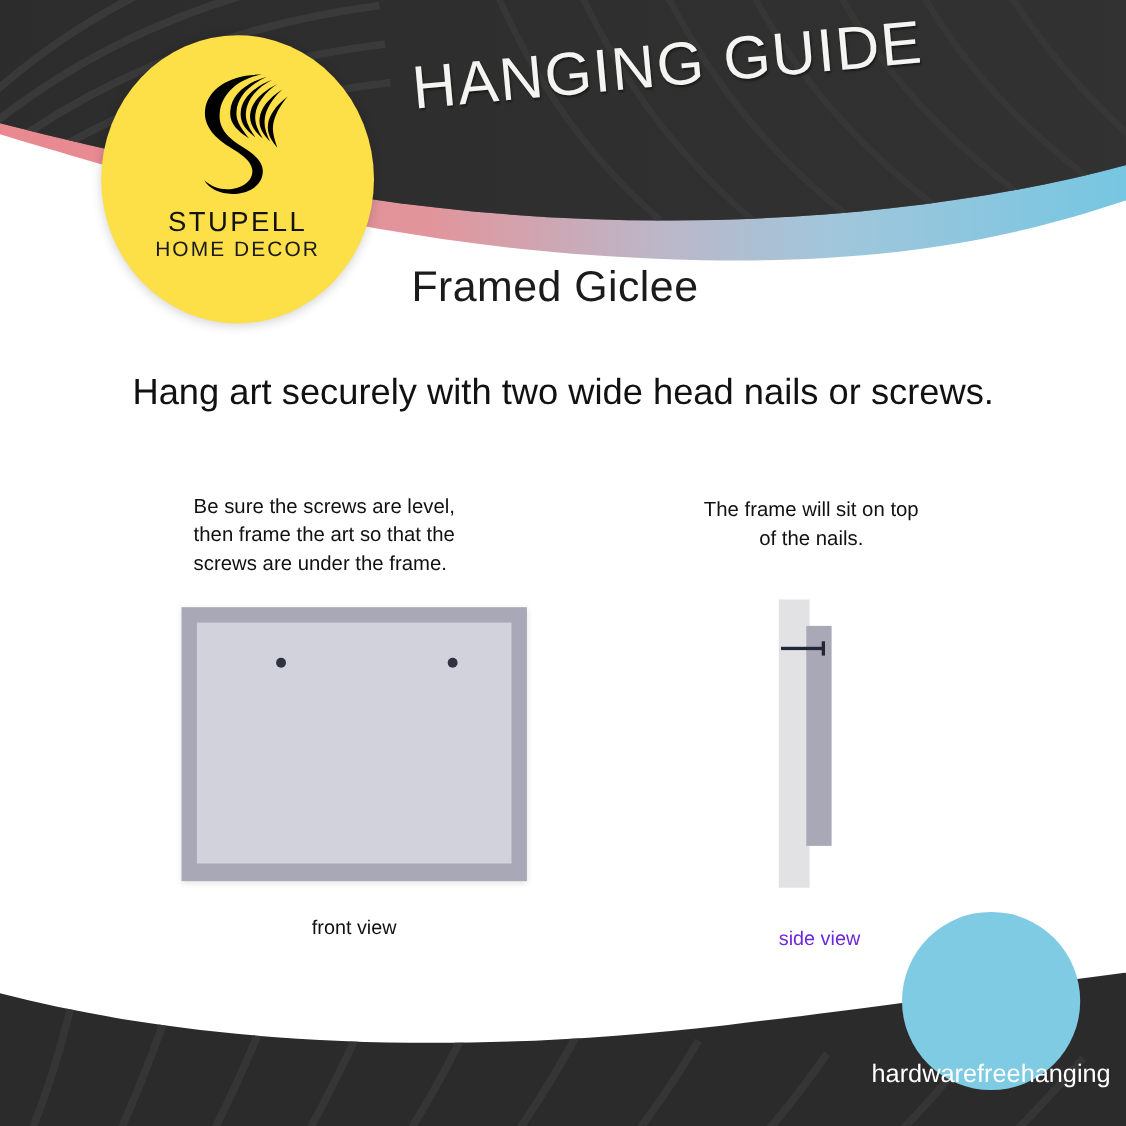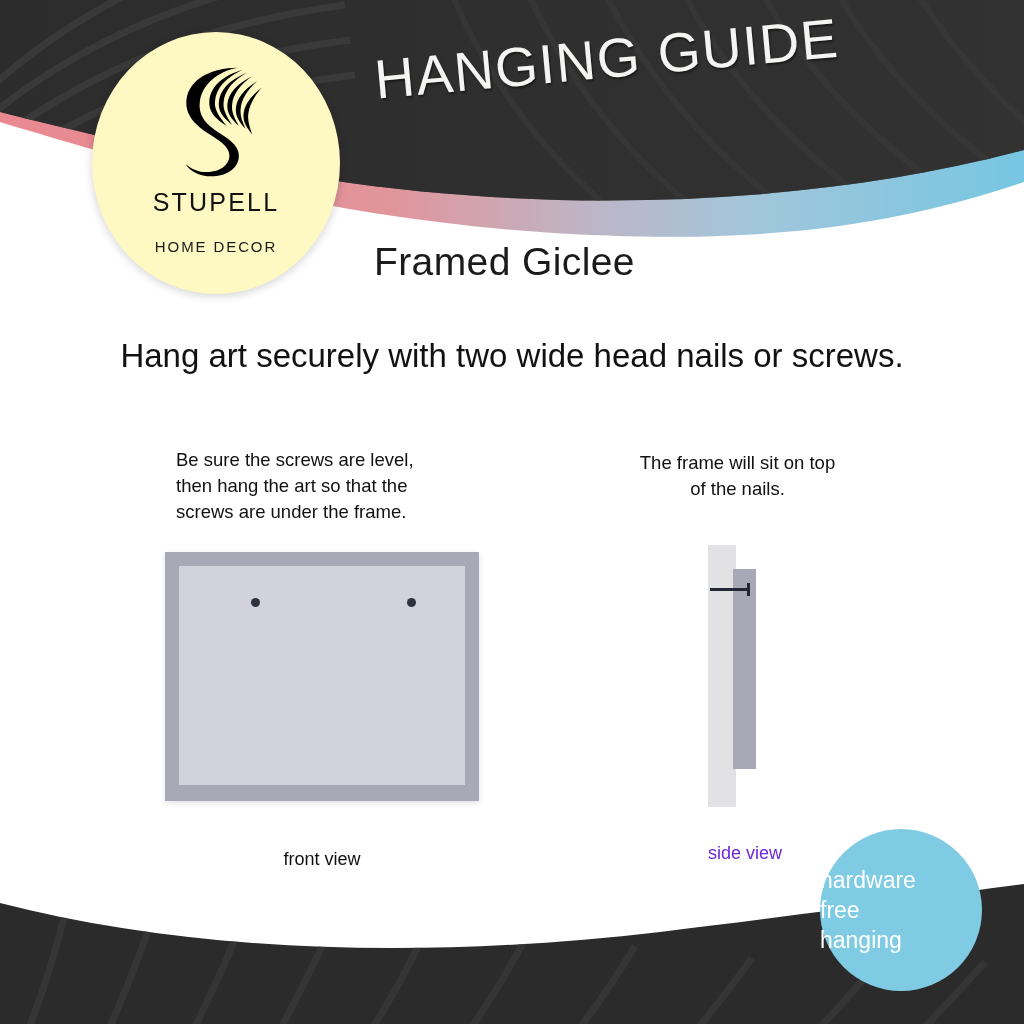--- a/index.html
+++ b/index.html
@@ -29,21 +29,21 @@
   }
 
   
   #logo-badge {
     position: absolute;
     left: 92px;
     top: 32px;
     width: 248px;
     height: 262px;
     border-radius: 50%;
-    background: #fef9c3;
+    background: #fde047;
     box-shadow: 0 2px 10px rgba(0,0,0,0.18);
     display: flex;
     flex-direction: column;
     align-items: center;
     justify-content: flex-start;
     z-index: 8;
   }
   #logo-mark {
     margin-top: 32px;
     width: 106px;
@@ -51,22 +51,22 @@
   }
   #logo-wordmark {
     margin-top: 6px;
     font-size: 25px;
     letter-spacing: 2.2px;
     color: #121212;
     font-family: "Liberation Sans", sans-serif;
     font-weight: 400;
   }
   #logo-subwordmark {
-    margin-top: 21px;
-    font-size: 15px;
+    margin-top: 0;
+    font-size: 19px;
     letter-spacing: 1.9px;
     color: #1a1a1a;
     font-family: "Liberation Sans", sans-serif;
     font-weight: 400;
   }
 
   
   #header-title {
     position: absolute;
     left: 372px;
@@ -161,21 +161,20 @@
 
   #front-view-label {
     position: absolute;
     left: 165px;
     top: 833px;
     width: 314px;
     text-align: center;
     font-size: 18px;
     color: #111111;
     z-index: 6;
-    margin-top: 16px;
   }
 
   
   #side-diagram {
     position: absolute;
     left: 690px;
     top: 545px;
     width: 110px;
     height: 262px;
     z-index: 5;
@@ -226,22 +225,22 @@
   
   #hardware-badge {
     position: absolute;
     left: 820px;
     top: 829px;
     width: 162px;
     height: 162px;
     border-radius: 50%;
     background: #7ecbe3;
     display: flex;
-    flex-direction: column;
-    align-items: flex-start;
+    flex-direction: row;
+    align-items: flex-end;
     justify-content: center;
     z-index: 20;
   }
   #hardware-badge span {
     display: block;
     color: #ffffff;
     font-size: 23px;
     line-height: 30px;
     text-align: center;
     font-weight: 400;
@@ -339,21 +338,21 @@
   </div>
 
   <div id="header-title">HANGING GUIDE</div>
 
   <div id="product-type">Framed Giclee</div>
 
   <div id="main-instruction">Hang art securely with two wide head nails or screws.</div>
 
   <div class="caption-block" id="front-caption">
     <div>Be sure the screws are level,</div>
-    <div>then hang the art so that the</div>
+    <div>then frame the art so that the</div>
     <div>screws are under the frame.</div>
   </div>
 
   <div class="caption-block" id="side-caption">
     <div>The frame will sit on top</div>
     <div>of the nails.</div>
   </div>
 
   <div id="front-diagram">
     <div id="front-mat">

